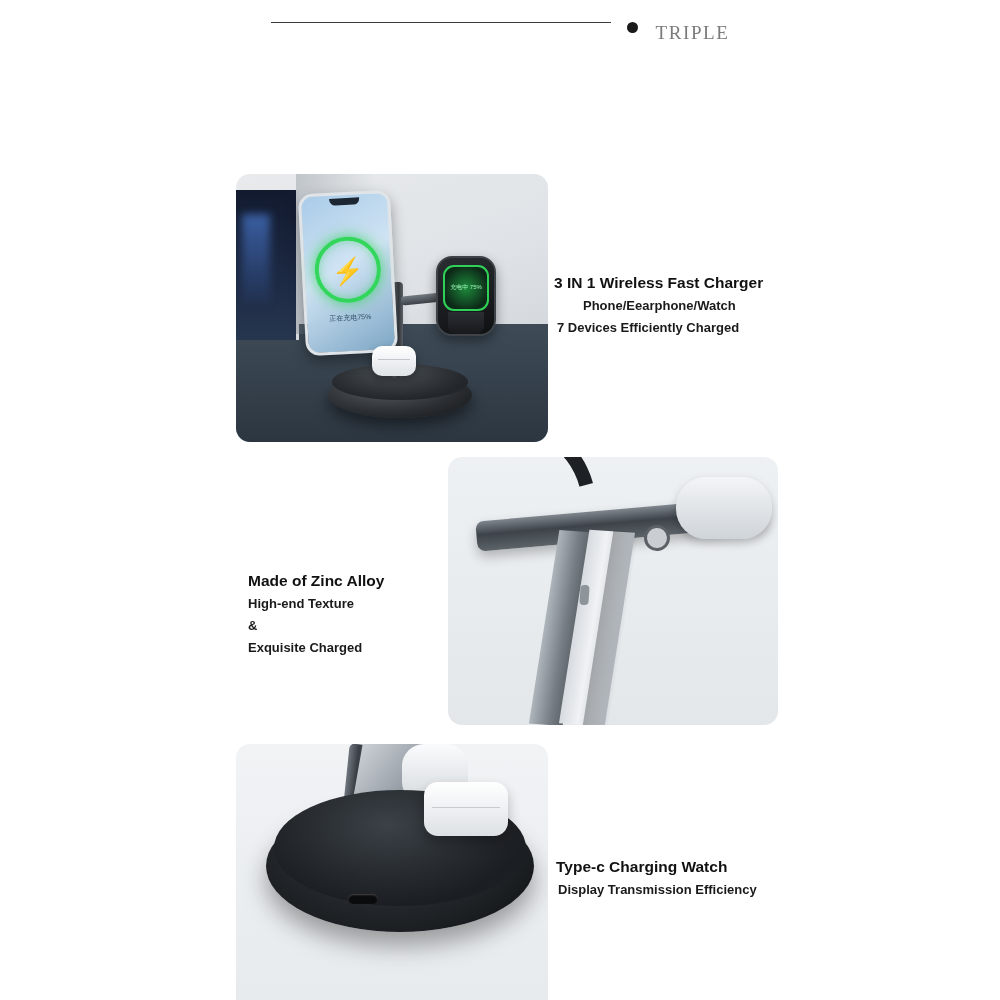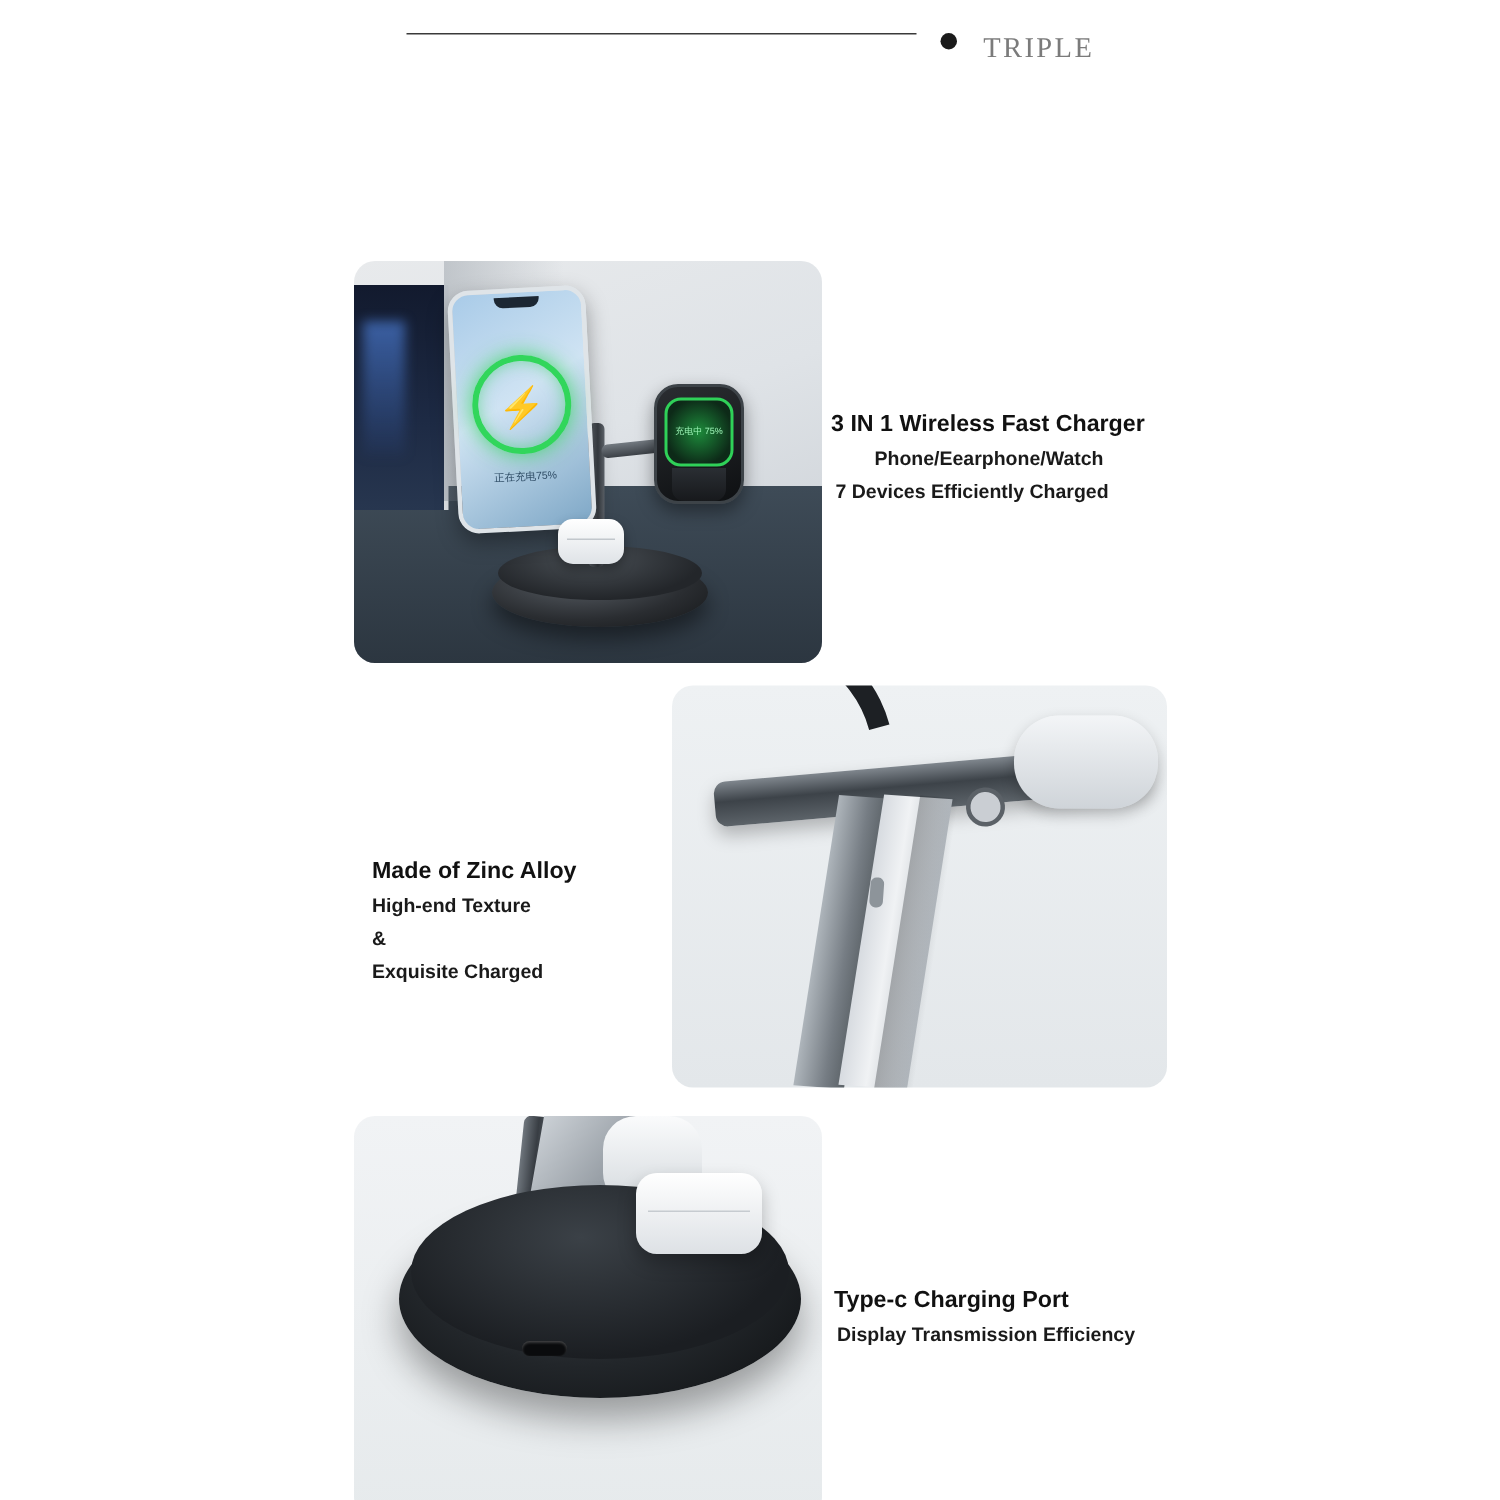--- a/index.html
+++ b/index.html
@@ -451,17 +451,17 @@
     <div class="p3-pad"></div>
     <div class="p3-base"></div>
     <div class="p3-base-rim"></div>
     <div class="p3-buds">
       <div class="p3-buds-line"></div>
     </div>
     <div class="p3-port"></div>
   </div>
 
   <div class="caption" style="left:556px; top:836px;">
-    <div class="cap-title">Type-c Charging Port</div>
+    <div class="cap-title">Type-c Charging Watch</div>
     <div class="cap-sub" style="margin-left:2px;">Display Transmission Efficiency</div>
   </div>
 
 </div>
 
 </body></html>

